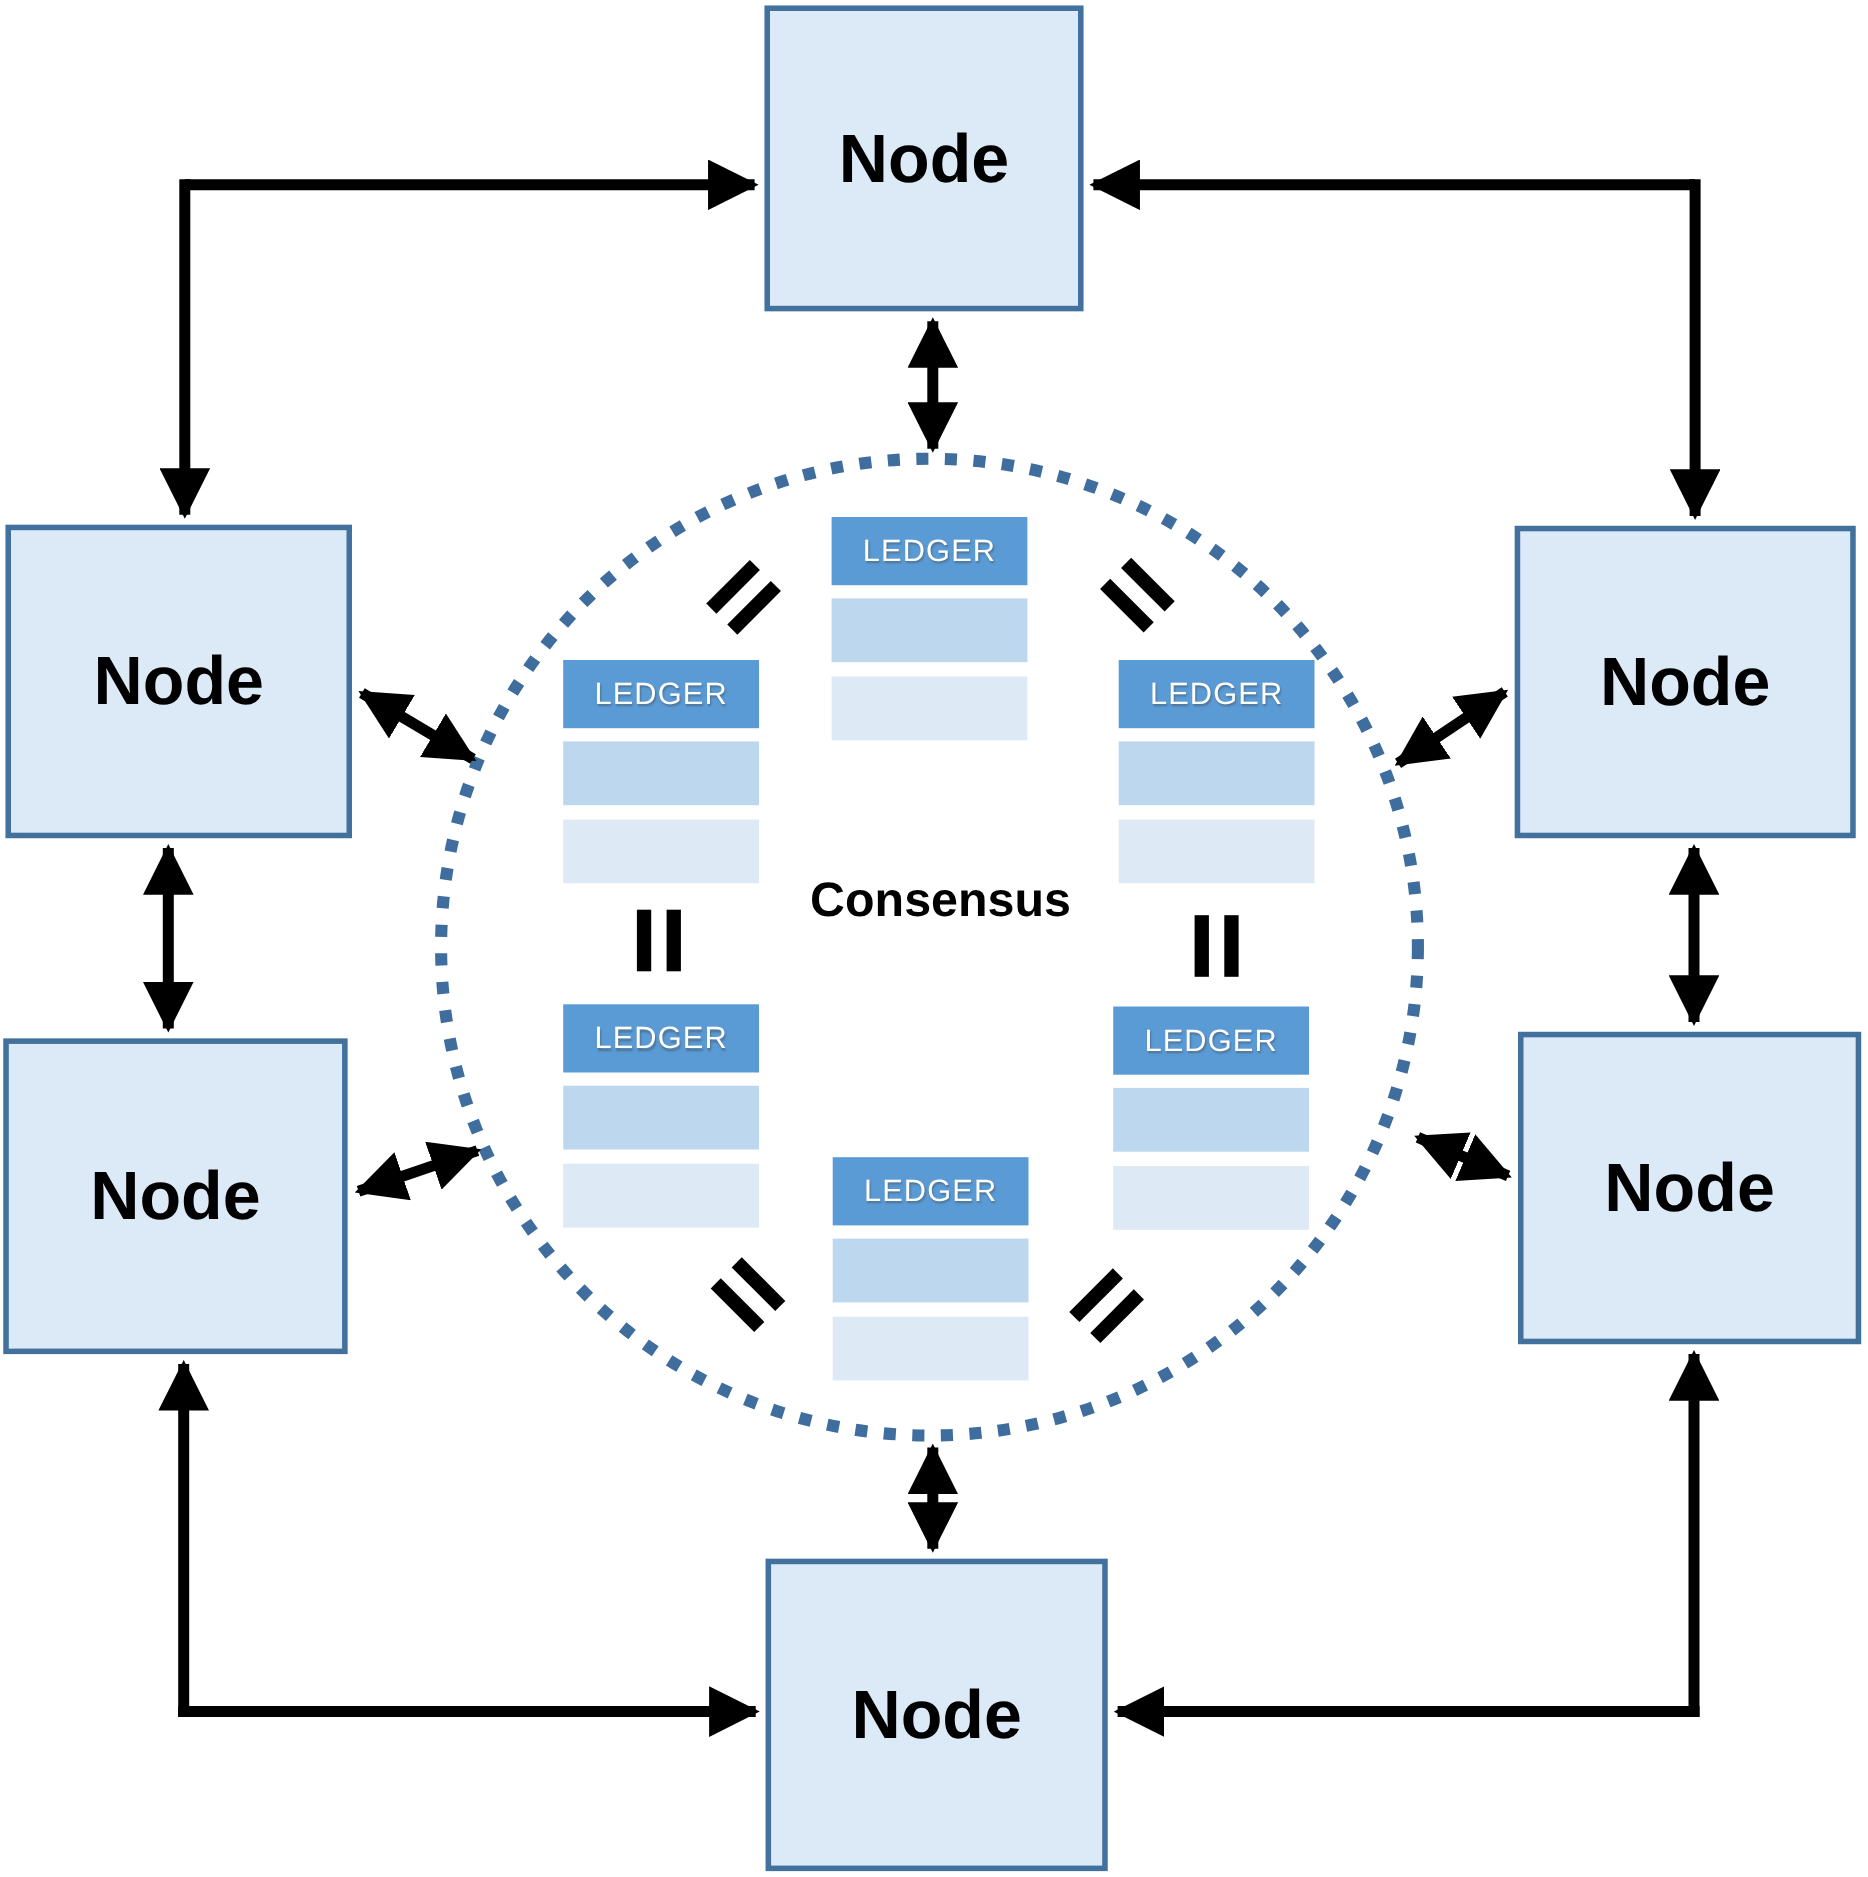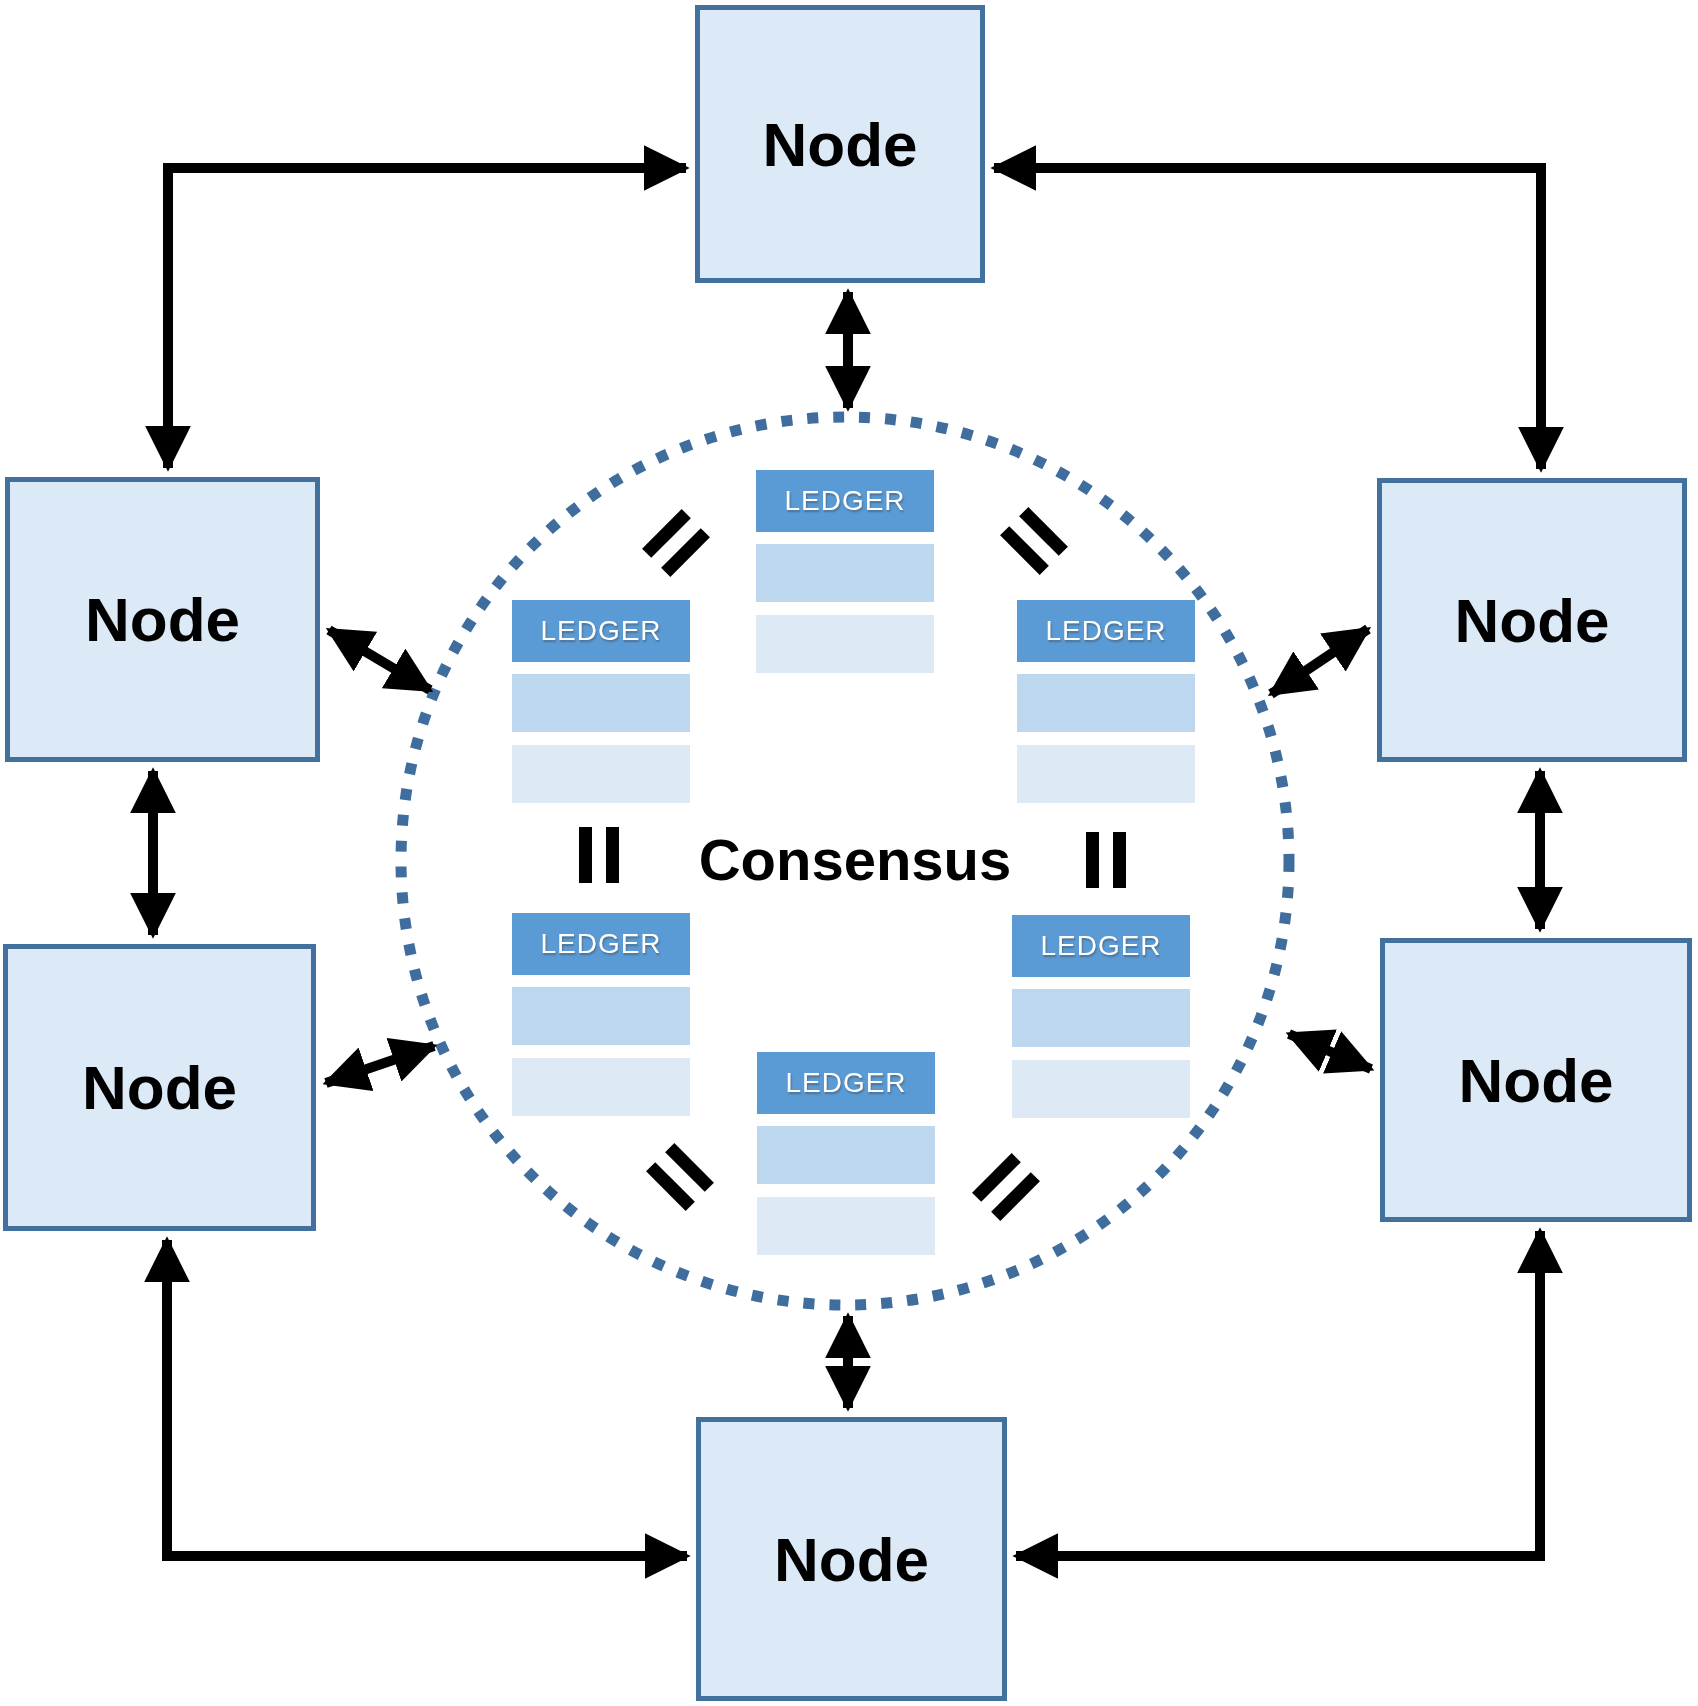--- a/index.html
+++ b/index.html
@@ -50,23 +50,23 @@
   .equals .bar.b1 { top:0; }
   .equals .bar.b2 { top:27px; }
   #eq-upper-left  { left:676px;  top:543px;  transform:translate(-50%,-50%) rotate(-45deg); }
   #eq-upper-right { left:1034px; top:541px;  transform:translate(-50%,-50%) rotate(45deg);  }
   #eq-mid-left    { left:599px;  top:855px;  transform:translate(-50%,-50%) rotate(90deg);  }
   #eq-mid-right   { left:1106px; top:860px;  transform:translate(-50%,-50%) rotate(90deg);  }
   #eq-lower-left  { left:680px;  top:1177px; transform:translate(-50%,-50%) rotate(45deg);  }
   #eq-lower-right { left:1006px; top:1187px; transform:translate(-50%,-50%) rotate(-45deg); }
 
   #consensus-title {
-    position:absolute; left:855px; top:826px;
+    position:absolute; left:855px; top:794px;
     transform:translateX(-50%);
-    font-size:58px; font-weight:bold; color:#000;
+    font-size:44px; font-weight:bold; color:#000;
     white-space:nowrap;
   }
 </style>
 </head>
 <body>
 
 <div id="canvas">
 
   <svg class="overlay" viewBox="0 0 1698 1706" xmlns="http://www.w3.org/2000/svg">
     <defs>

